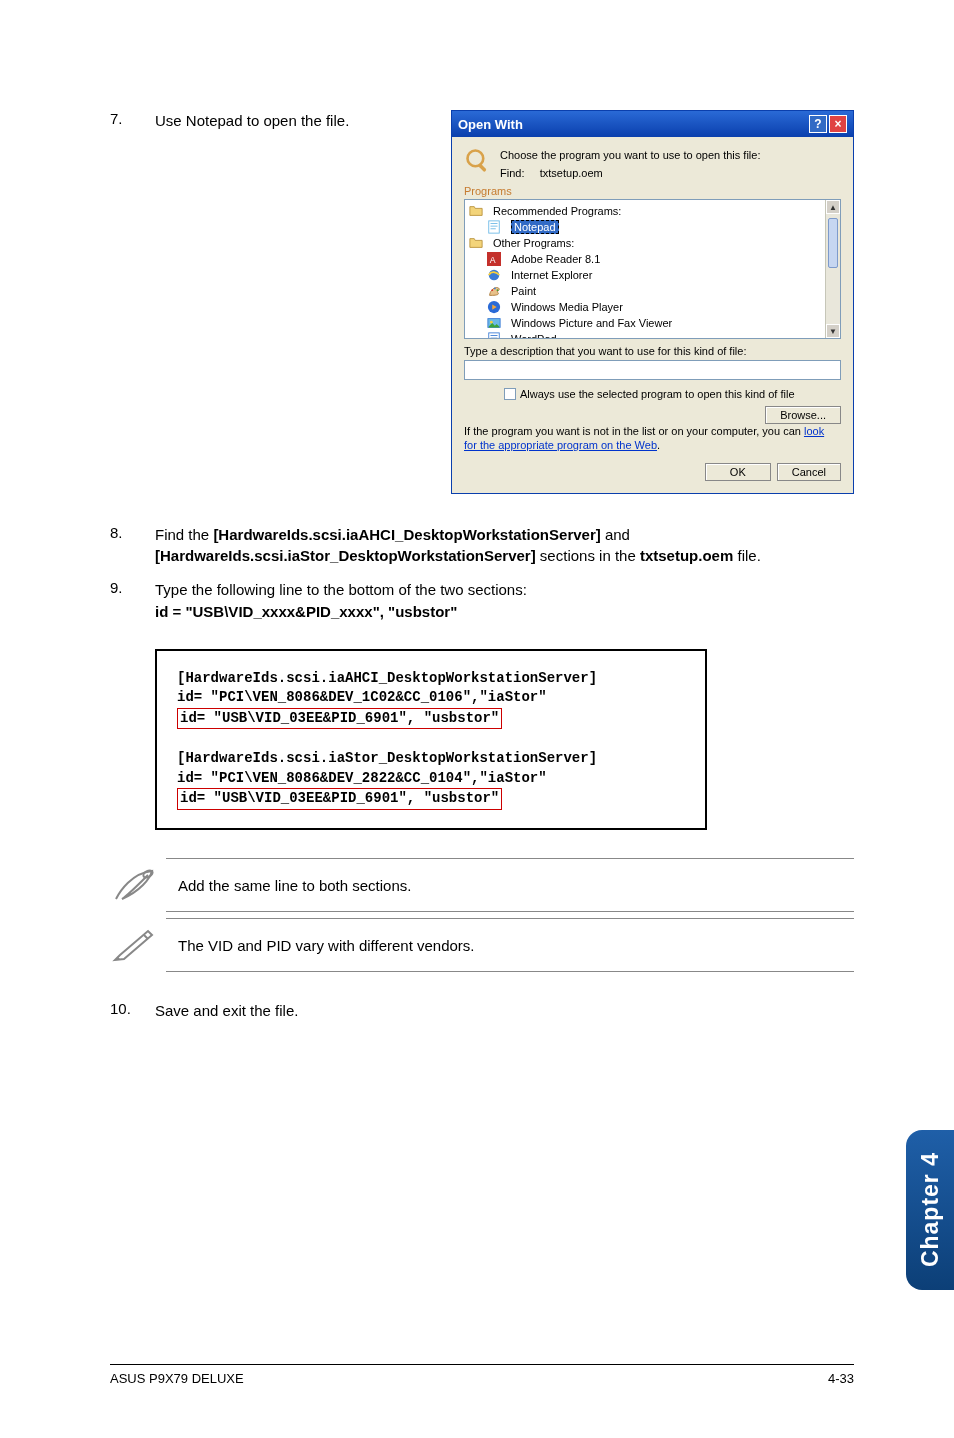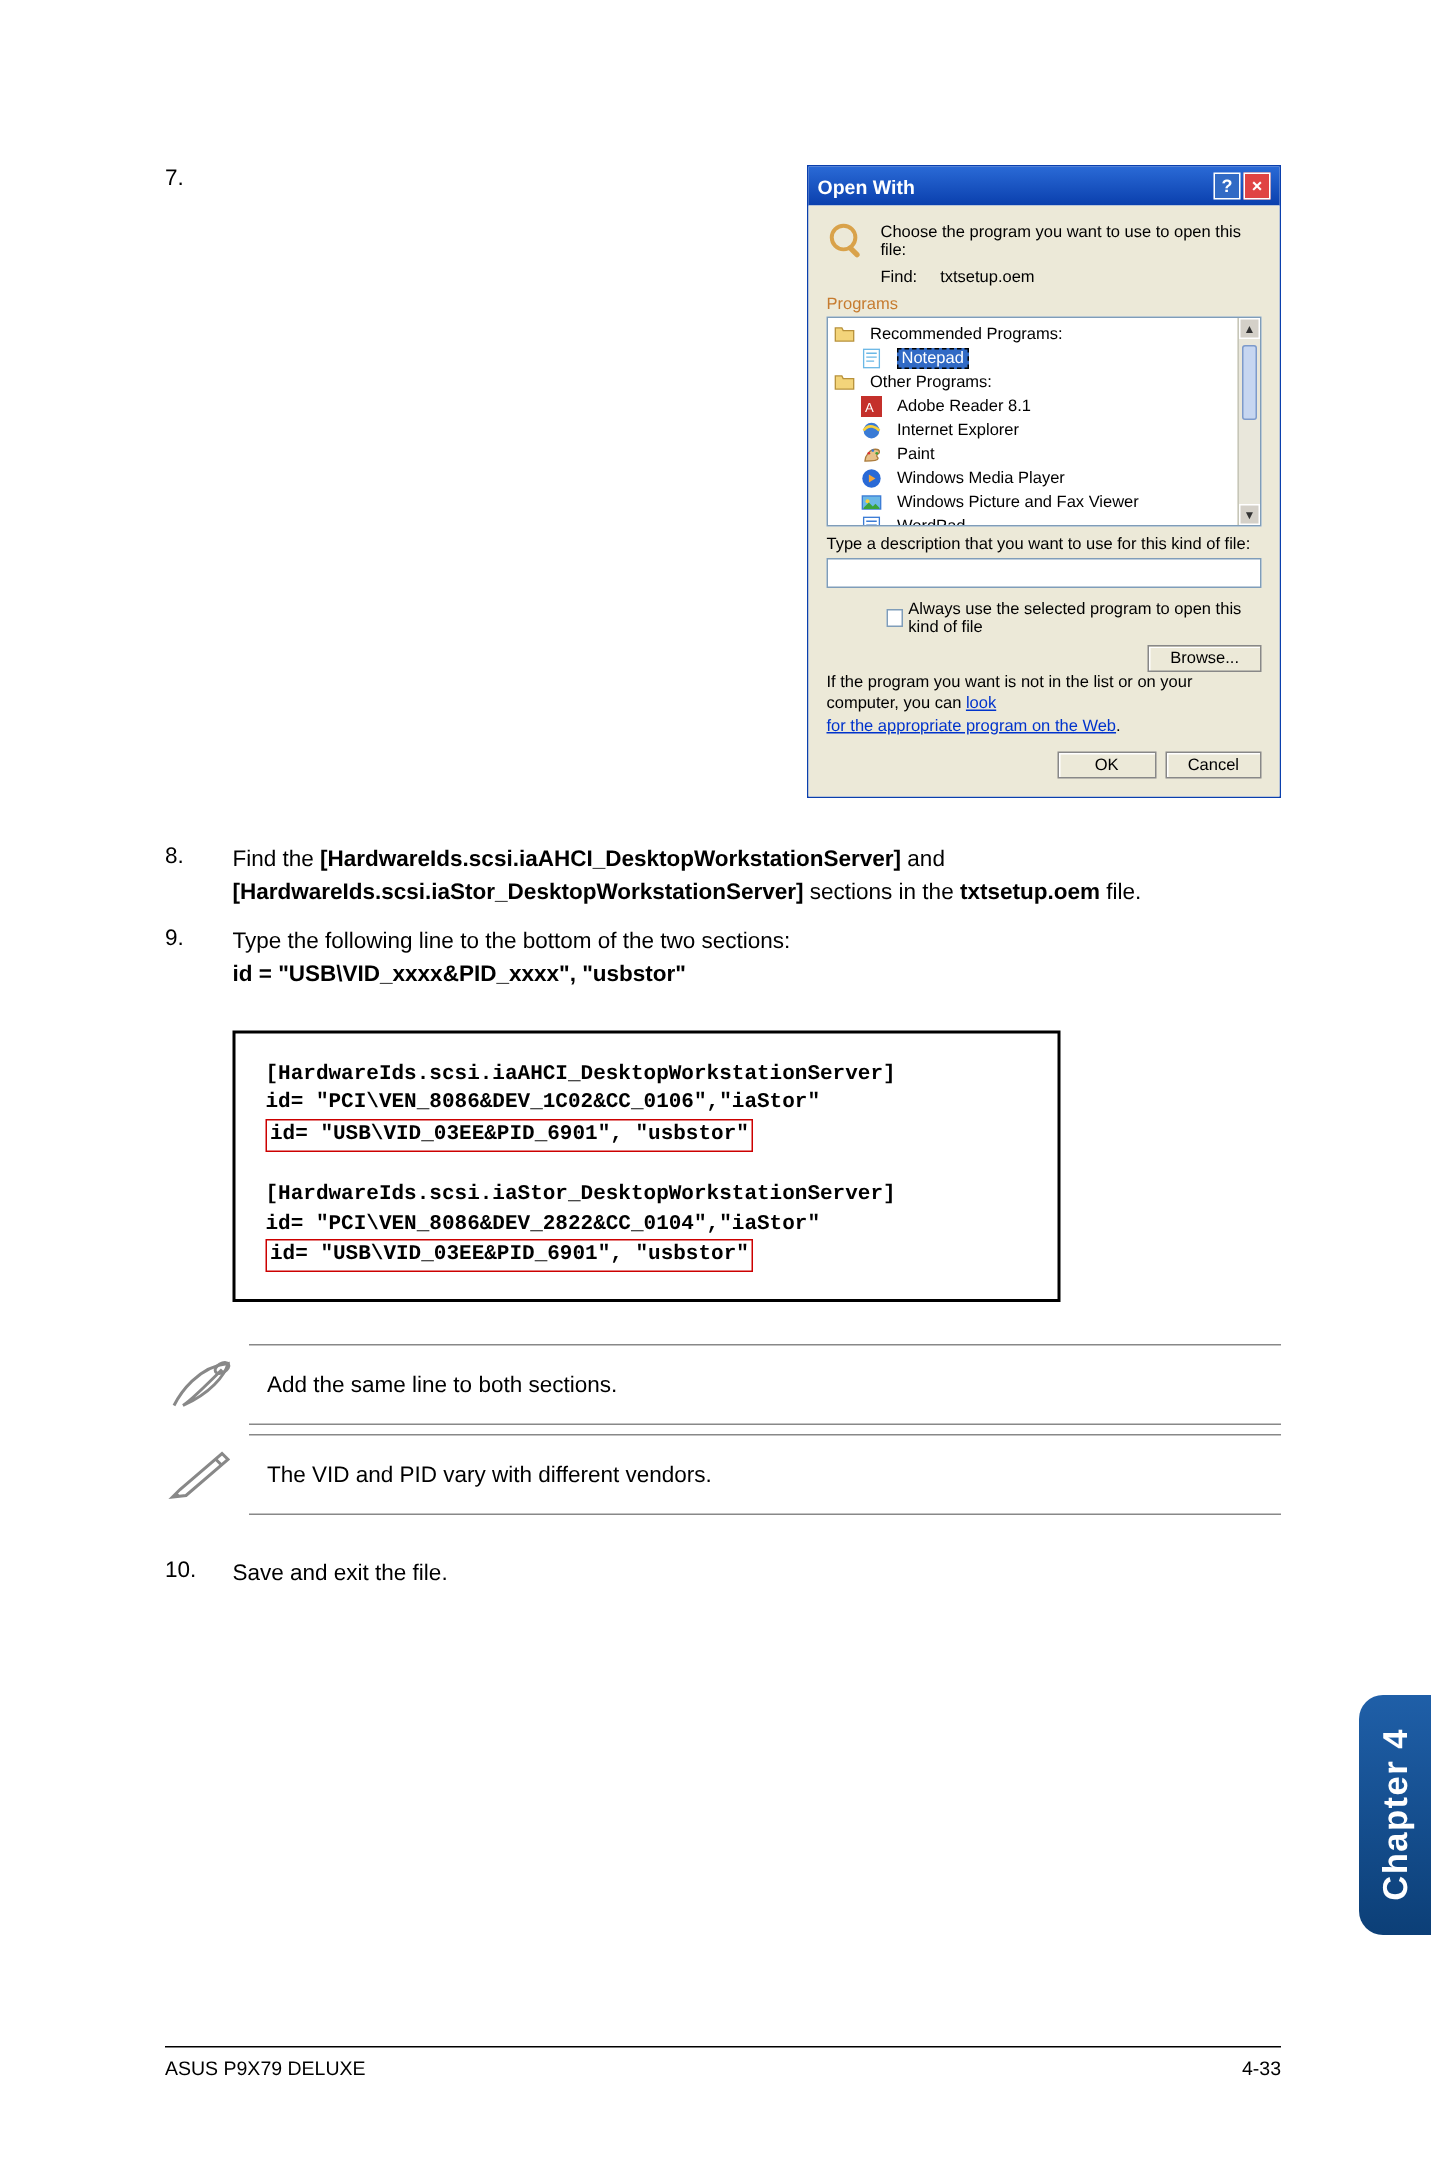--- a/index.html
+++ b/index.html
@@ -5,21 +5,21 @@
   * { margin: 0; padding: 0; box-sizing: border-box; }
   body { font-family: Arial, Helvetica, sans-serif; background: #fff; width: 954px; height: 1438px; position: relative; color: #000; }
   .page { padding: 110px 100px 0 110px; }
   .step-row { display: flex; margin-bottom: 12px; }
   .step-num { width: 45px; font-size: 15px; }
   .step-text { font-size: 15px; line-height: 1.45; flex: 1; }
   .step-text b { font-weight: bold; }
   .top-row { display: flex; }
   .top-left { flex: 1; }
   .dialog-wrap { flex: 0 0 auto; }
-  .dialog { width: 316px; border: 1px solid #0a3fad; font-family: Tahoma, Arial, sans-serif; font-size: 11px; }
+  .dialog { width: 403px; border: 1px solid #0a3fad; font-family: Tahoma, Arial, sans-serif; font-size: 11px; }
   .titlebar { background: linear-gradient(to bottom, #2a6ad6, #0a3fad); color: #fff; font-weight: bold; padding: 4px 6px; display: flex; align-items: center; font-size: 13px; }
   .titlebar-text { flex: 1; }
   .titlebar-btn { width: 18px; height: 18px; display: flex; align-items: center; justify-content: center; margin-left: 2px; border: 1px solid #fff; font-size: 12px; font-weight: bold; }
   .btn-help { background: #316ac5; color: #fff; }
   .btn-close { background: #e04343; color: #fff; }
   .dialog-body { background: #ece9d8; padding: 10px 12px 12px; }
   .dlg-header-row { display: flex; align-items: flex-start; gap: 8px; margin-bottom: 4px; }
   .dlg-icon-main { width: 28px; height: 28px; flex: 0 0 28px; }
   .dlg-icon-main svg { width: 100%; height: 100%; }
   .dlg-header-text { flex: 1; padding-top: 2px; }
@@ -57,20 +57,21 @@
 </style>
 </head>
 <body>
 
 <div class="page">
 
   <div class="top-row">
     <div class="top-left">
       <div class="step-row">
         <div class="step-num">7.</div>
+        <div class="step-text">Use Notepad to open the file.</div>
       </div>
     </div>
 
     <div class="dialog-wrap">
       <div class="dialog">
         <div class="titlebar">
           <span class="titlebar-text">Open With</span>
           <span class="titlebar-btn btn-help">?</span>
           <span class="titlebar-btn btn-close">×</span>
         </div>

